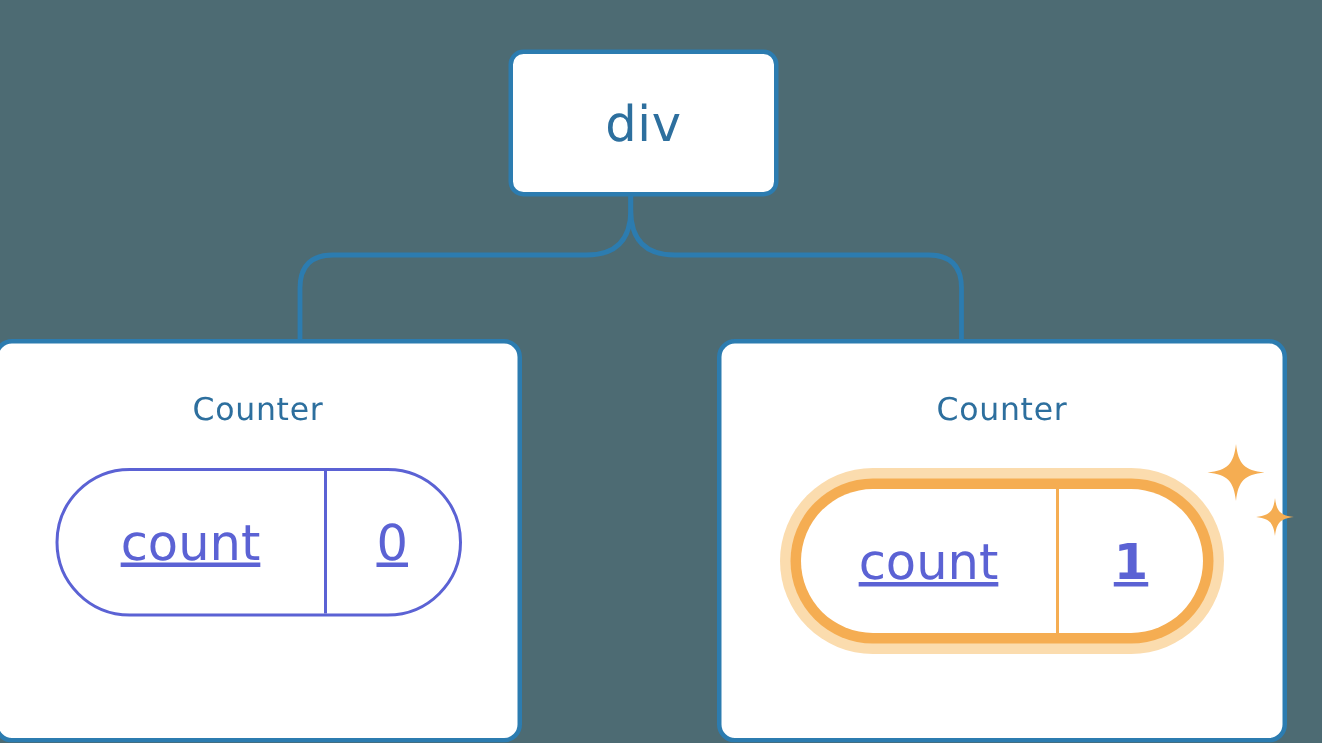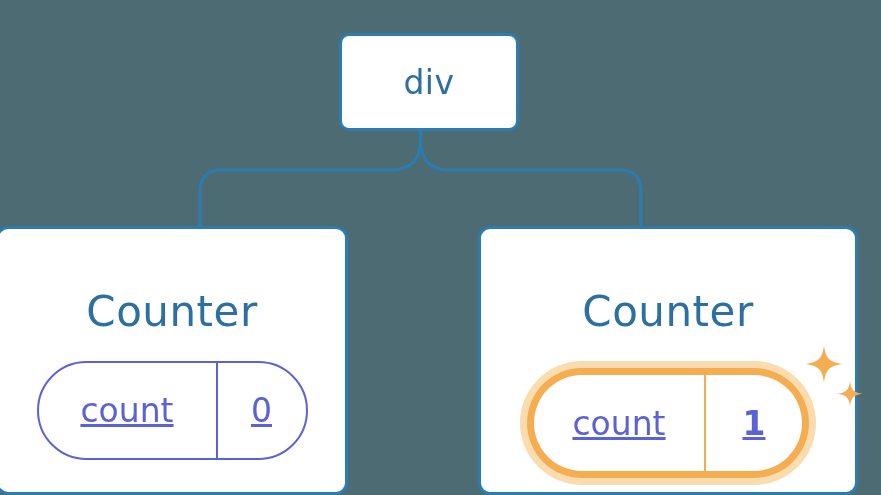--- a/index.html
+++ b/index.html
@@ -67,24 +67,24 @@
     left: -4px;
     width: 352px;
   }
   #node-counter-right {
     left: 478px;
     width: 380px;
   }
 
   .node-title {
     color: #2d6f9e;
-    font-size: 42px;
+    font-size: 21px;
     letter-spacing: 0.5px;
     line-height: 1;
-    margin-top: 62px;
+    margin-top: 34px;
   }
 
   
   .pill-wrap {
     position: relative;
     margin-top: 28px;
   }
   .pill {
     position: relative;
     display: flex;

